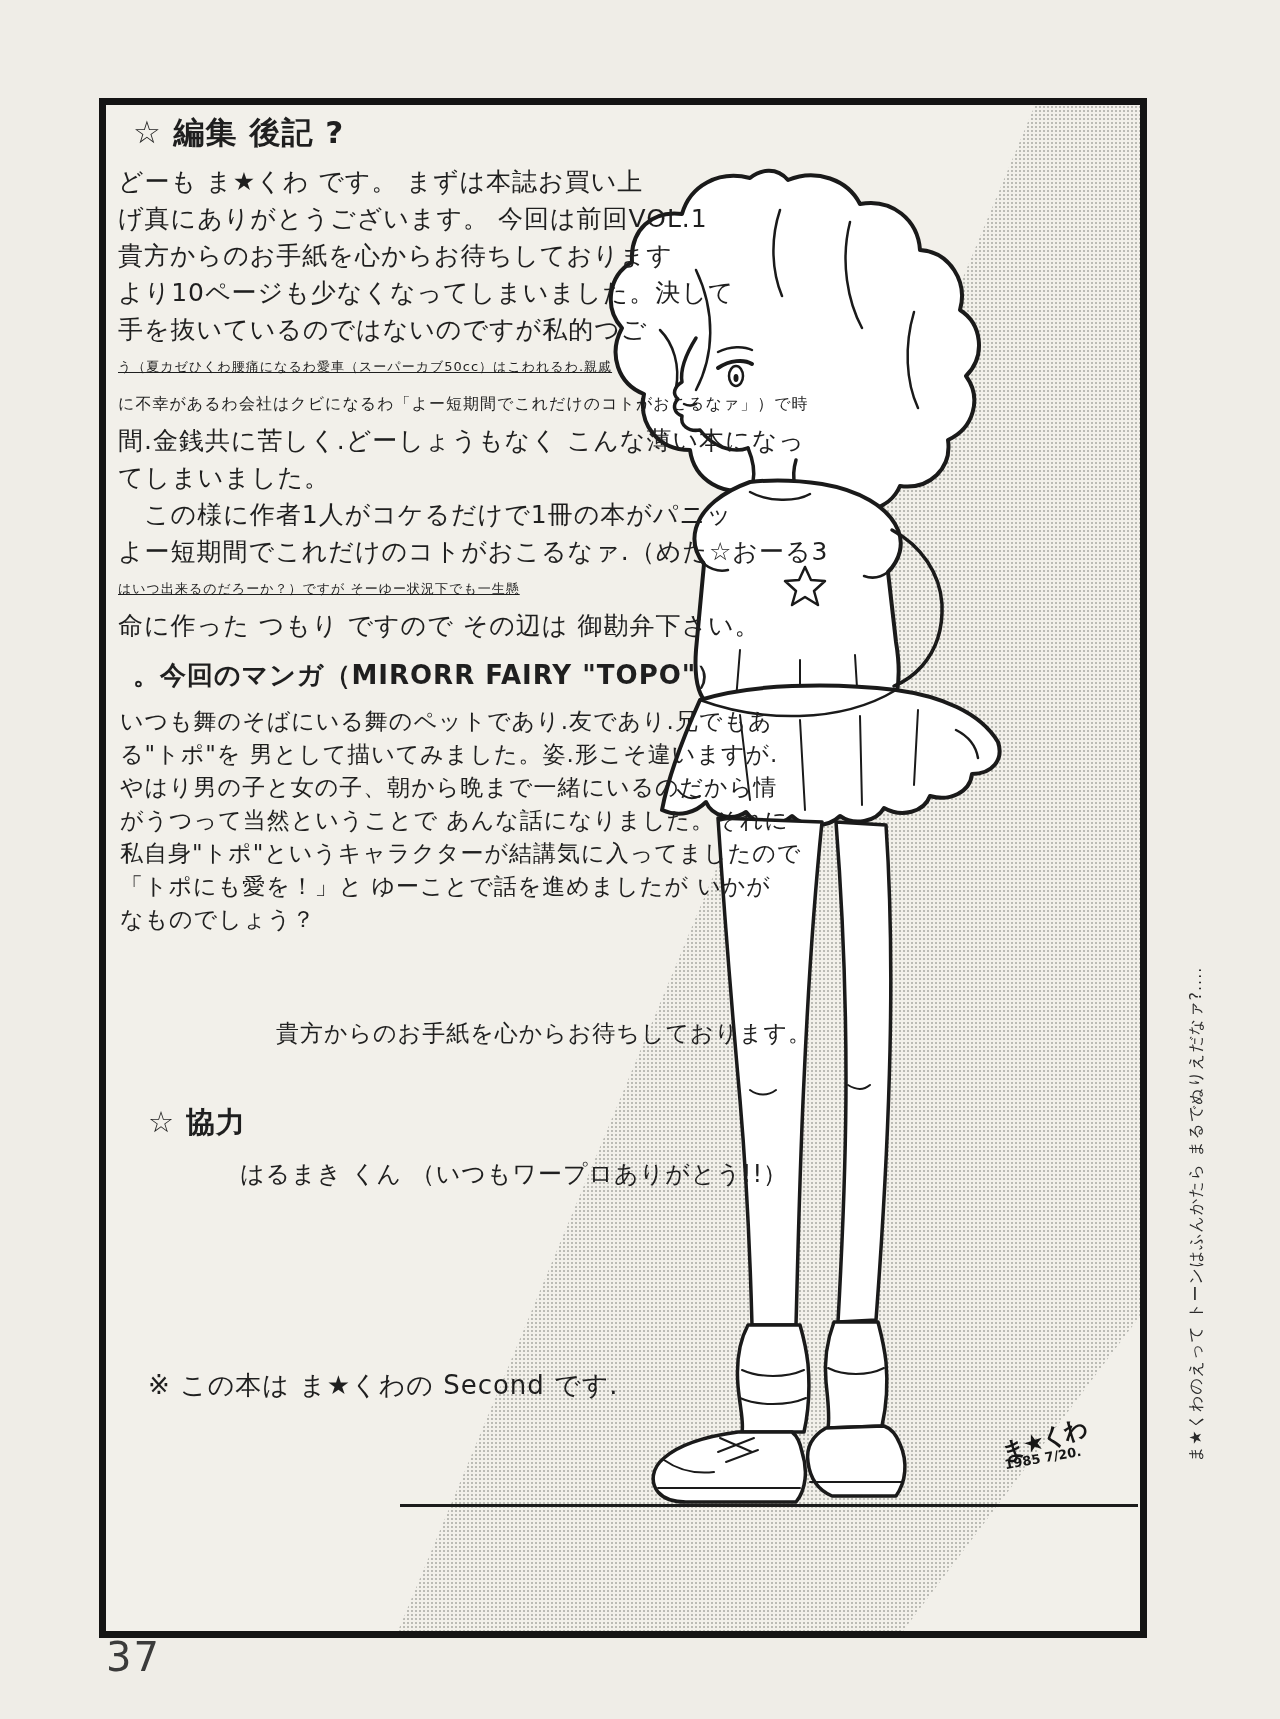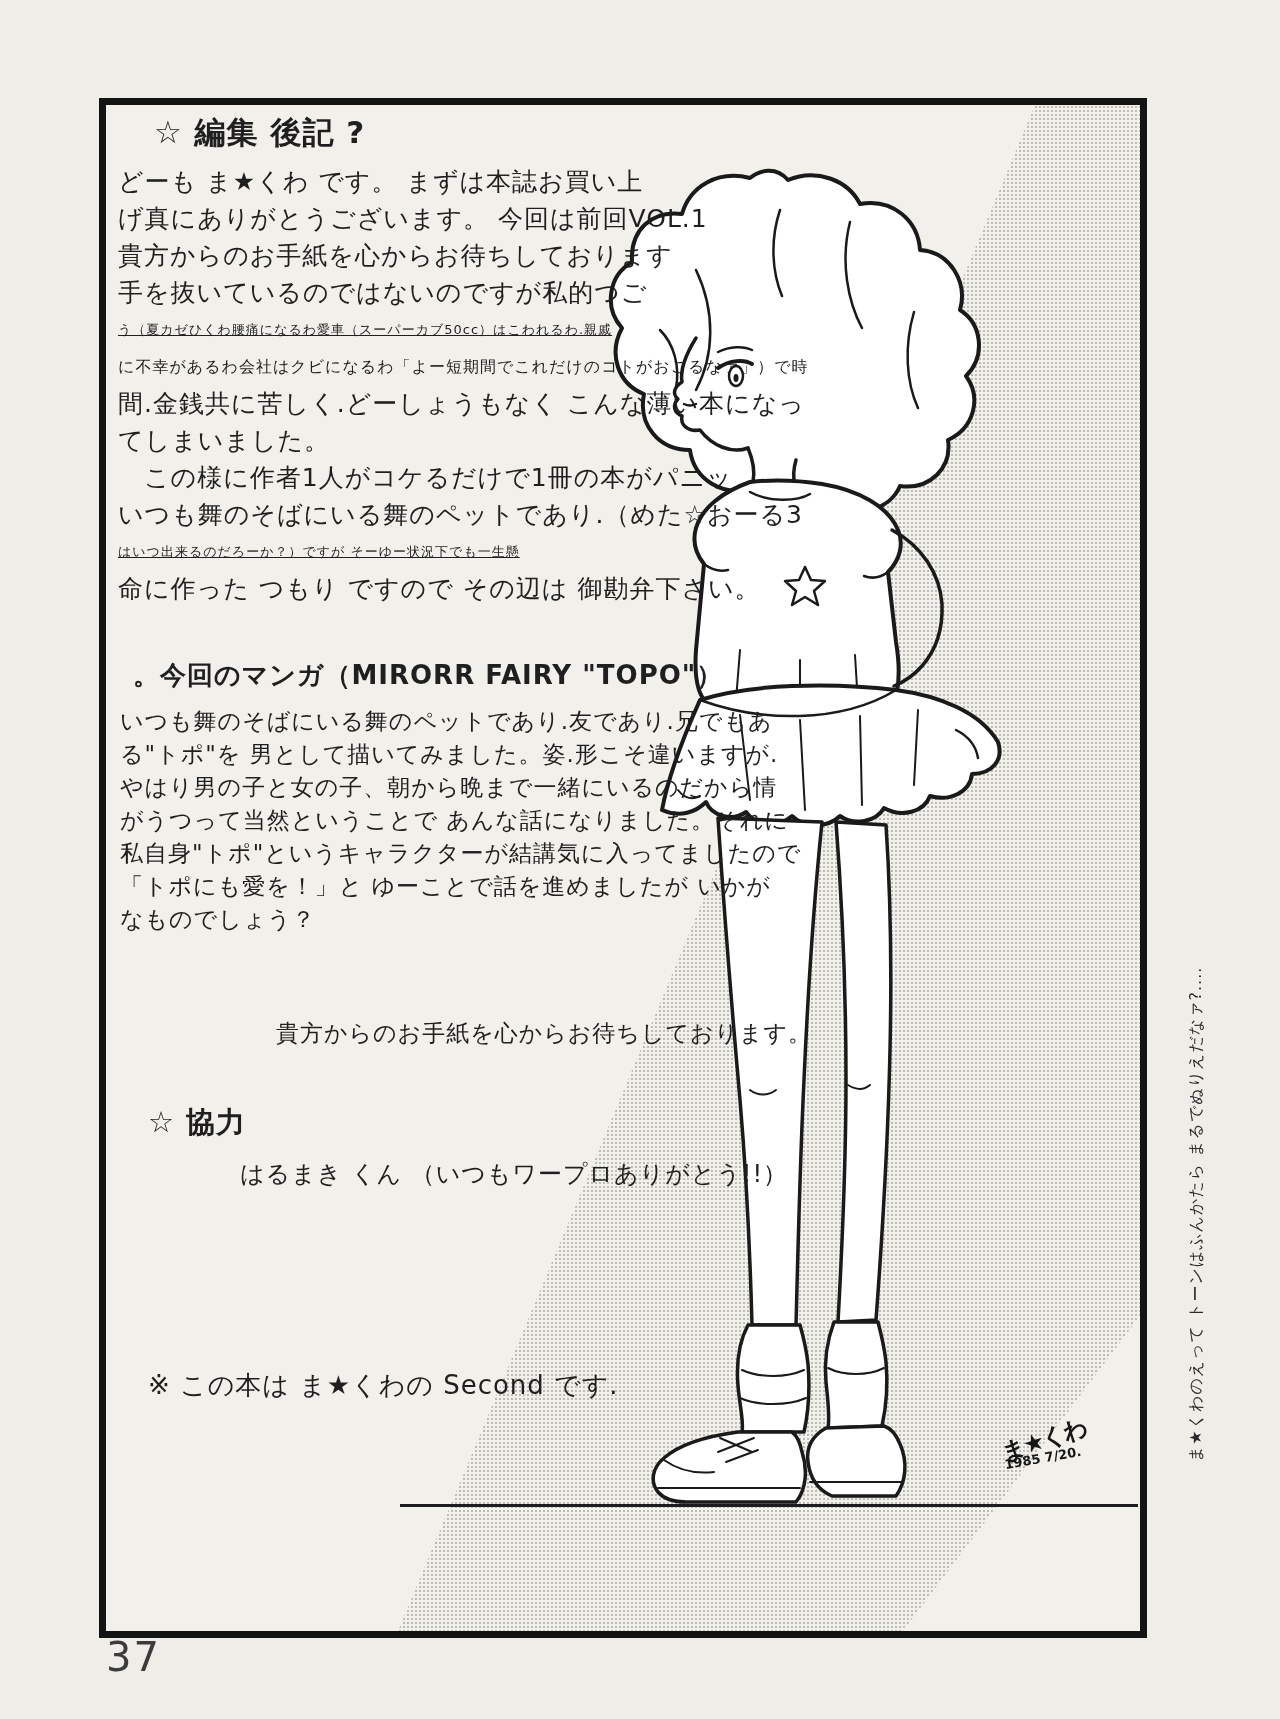--- a/index.html
+++ b/index.html
@@ -27,21 +27,21 @@
     clip-path:polygon(929px 0px,1034px 0px,1034px 1211px,797px 1526px,292px 1526px);
     z-index:1;opacity:.75;
   }
   .ground-line{
     position:absolute;left:400px;top:1504px;width:738px;height:3px;
     background:#1c1c1c;z-index:2;
   }
   .figure-svg{position:absolute;left:600px;top:130px;z-index:3;}
   .txt{position:absolute;z-index:4;white-space:nowrap;}
   .hand{letter-spacing:1px;}
-  .afterword-title{left:133px;top:112px;font-size:31px;font-weight:bold;margin-left:21px;}
+  .afterword-title{left:133px;top:112px;font-size:31px;font-weight:bold;}
   .afterword-lines{left:118px;top:163px;font-size:25px;}
   .afterword-lines .ln{height:37px;line-height:37px;}
   .afterword-lines .ln.small{font-size:13px;text-decoration:underline;}
   .afterword-lines .ln.small2{font-size:16px;}
   .manga-heading{left:133px;top:658px;font-size:26px;font-weight:bold;}
   .manga-lines{left:120px;top:705px;font-size:23px;}
   .manga-lines .ln{height:33px;line-height:33px;}
   .feedback-0{left:240px;top:950px;font-size:24px;}
   .feedback-1{left:276px;top:1018px;font-size:23px;}
   .credits-title{left:148px;top:1103px;font-size:29px;font-weight:bold;}
@@ -145,27 +145,28 @@
     </g>
   </svg>
 
   <div class="frame"></div>
 
   <div class="txt hand afterword-title">☆ 編集 後記 ?</div>
   <div class="txt hand afterword-lines">
     <div class="ln">どーも ま★くわ です。 まずは本誌お買い上</div>
     <div class="ln">げ真にありがとうございます。 今回は前回VOL.1</div>
     <div class="ln">貴方からのお手紙を心からお待ちしております</div>
+    <div class="ln">より10ページも少なくなってしまいました。決して</div>
     <div class="ln">手を抜いているのではないのですが私的つご</div>
     <div class="ln small">う（夏カゼひくわ腰痛になるわ愛車（スーパーカブ50cc）はこわれるわ.親戚</div>
     <div class="ln small2">に不幸があるわ会社はクビになるわ「よー短期間でこれだけのコトがおこるなァ」）で時</div>
     <div class="ln">間.金銭共に苦しく.どーしょうもなく こんな薄い本になっ</div>
     <div class="ln">てしまいました。</div>
     <div class="ln">　この様に作者1人がコケるだけで1冊の本がパニッ</div>
-    <div class="ln">いつも舞のそばにいる舞のペットであり.（めた☆おーる3</div>
+    <div class="ln">よー短期間でこれだけのコトがおこるなァ.（めた☆おーる3</div>
     <div class="ln small">はいつ出来るのだろーか？）ですが そーゆー状況下でも一生懸</div>
     <div class="ln">命に作った つもり ですので その辺は 御勘弁下さい。</div>
   </div>
 
   <div class="txt hand manga-heading">。今回のマンガ（MIRORR FAIRY "TOPO"）</div>
   <div class="txt hand manga-lines">
     <div class="ln">いつも舞のそばにいる舞のペットであり.友であり.兄でもあ</div>
     <div class="ln">る"トポ"を 男として描いてみました。姿.形こそ違いますが.</div>
     <div class="ln">やはり男の子と女の子、朝から晩まで一緒にいるのだから情</div>
     <div class="ln">がうつって当然ということで あんな話になりました。それに</div>

